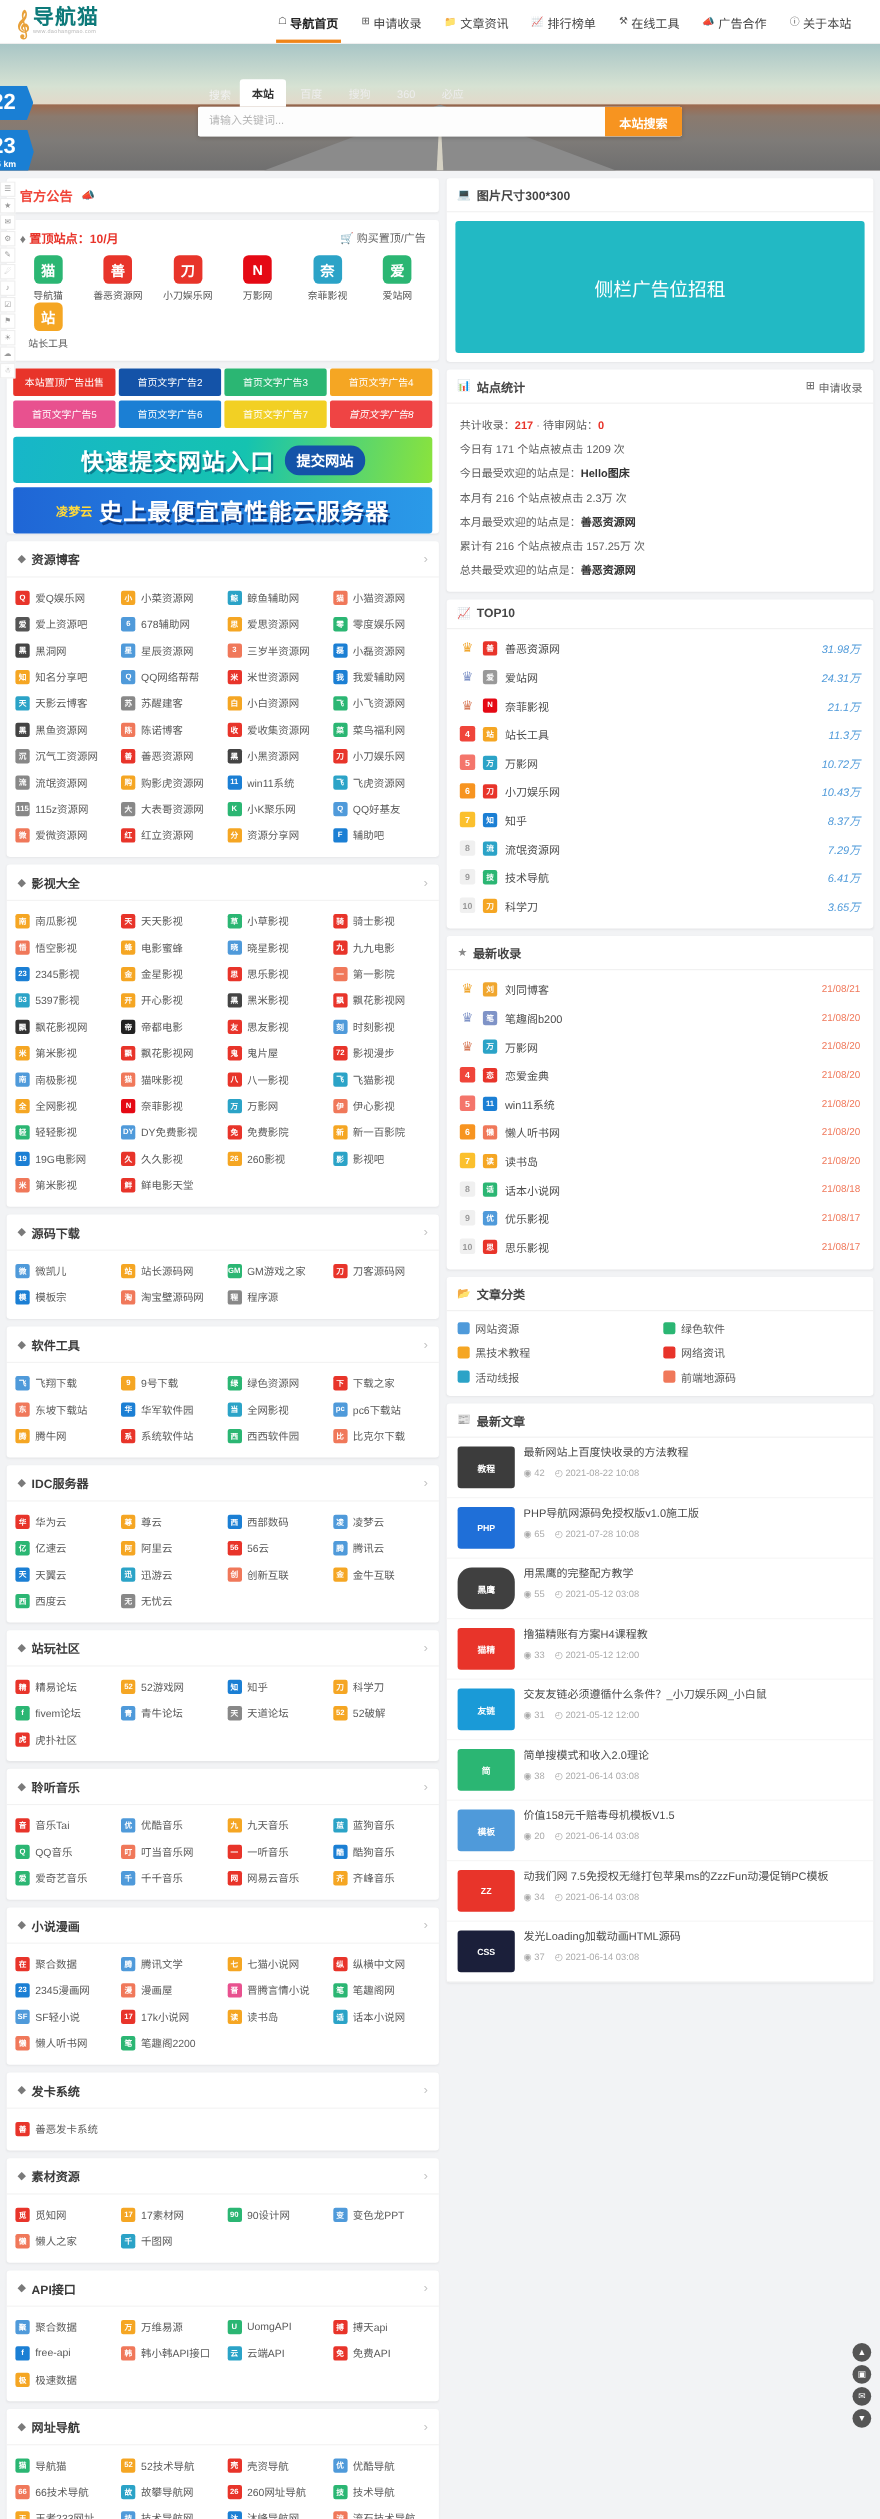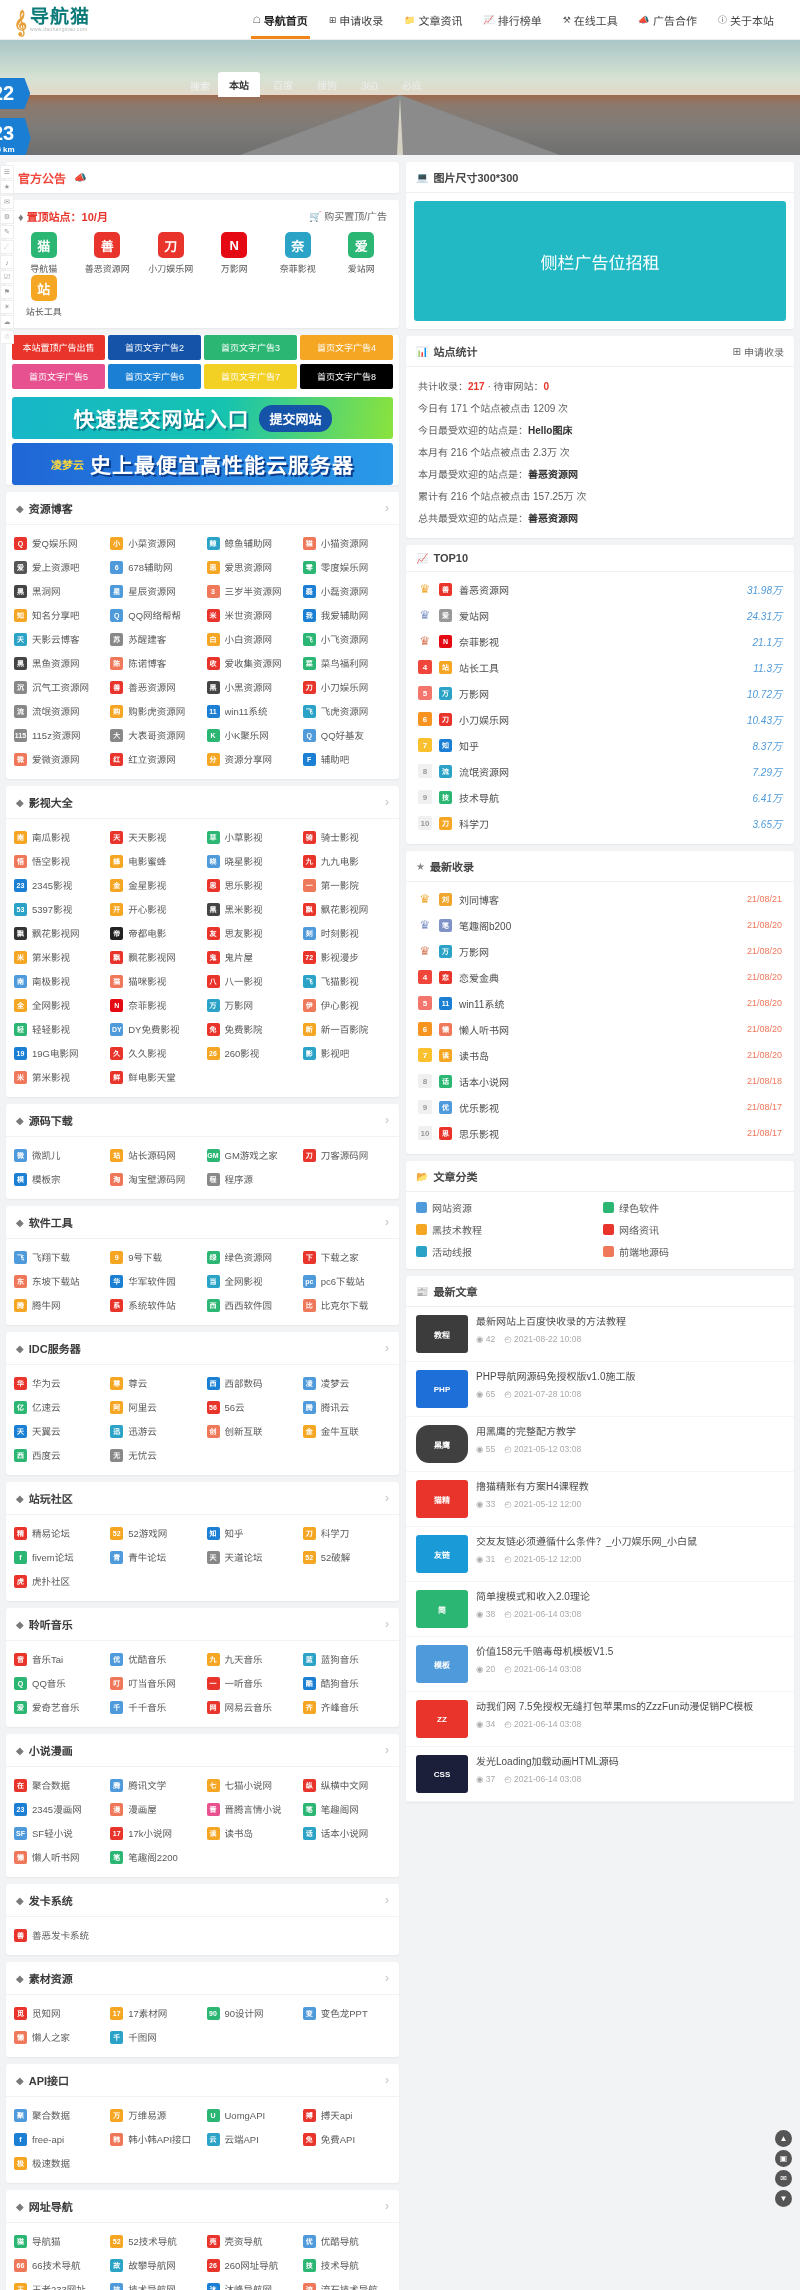--- a/index.html
+++ b/index.html
@@ -217,20 +217,24 @@
 
   <div class="searchwrap">
     <div class="engines">
       <span class="eng-lbl">搜索</span>
       <span class="eng active">本站</span>
       <span class="eng">百度</span>
       <span class="eng">搜狗</span>
       <span class="eng">360</span>
       <span class="eng">必应</span>
     </div>
+    <div class="searchbar">
+      <input type="text" placeholder="请输入关键词..." style="">
+      <button class="searchbtn">本站搜索</button>
+    </div>
   </div>
 </div>
 
 <div class="rail">
   <div class="rail-i">☰</div>
   <div class="rail-i">★</div>
   <div class="rail-i">✉</div>
   <div class="rail-i">⚙</div>
   <div class="rail-i">✎</div>
   <div class="rail-i">☄</div>
@@ -295,21 +299,21 @@
       <div class="adrow" id="adrow1">
           <a class="adcell" style="background: rgb(232, 52, 42);">本站置顶广告出售</a>
           <a class="adcell" style="background: rgb(20, 83, 168);">首页文字广告2</a>
           <a class="adcell" style="background: rgb(43, 182, 115);">首页文字广告3</a>
           <a class="adcell" style="background: rgb(245, 166, 35);">首页文字广告4</a>
         </div>
       <div class="adrow" id="adrow2">
           <a class="adcell" style="background: rgb(232, 81, 143);">首页文字广告5</a>
           <a class="adcell" style="background: rgb(27, 127, 212);">首页文字广告6</a>
           <a class="adcell" style="background: rgb(242, 208, 36);">首页文字广告7</a>
-          <a class="adcell" style="background: #000000;">首页文字广告8</a>
+          <a class="adcell" style="background: #ef4444; font-style: italic;">首页文字广告8</a>
         </div>
       <div class="banner bnr1">
         <span class="t1">快速提交网站入口</span>
         <span class="pill">提交网站</span>
       </div>
       <div class="banner bnr2">
         <span class="t1">凌梦云</span>
         <span class="t2">史上最便宜高性能云服务器</span>
       </div>
     </div>

